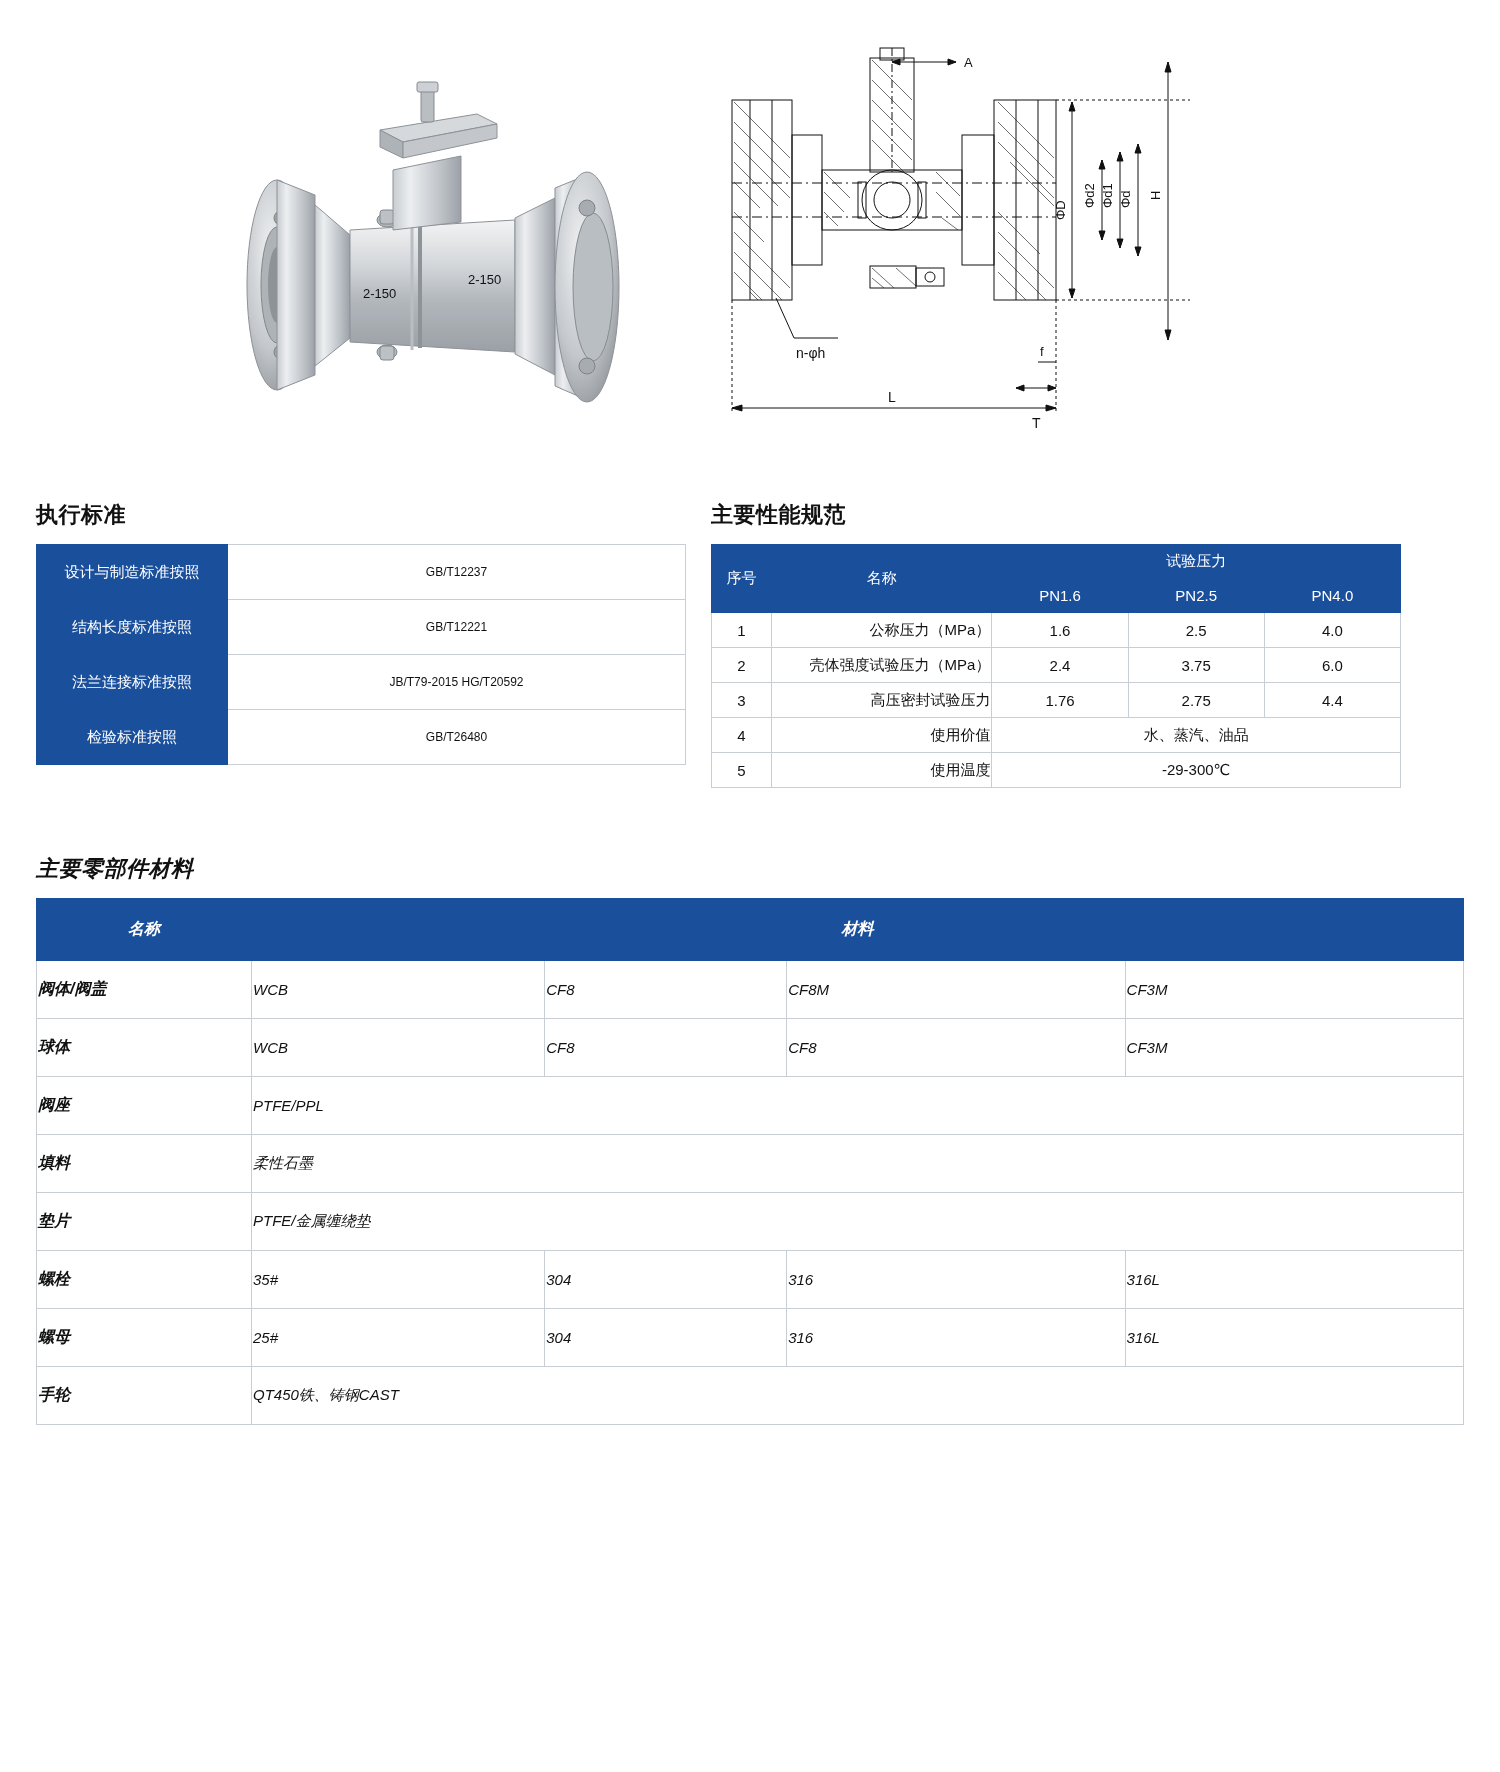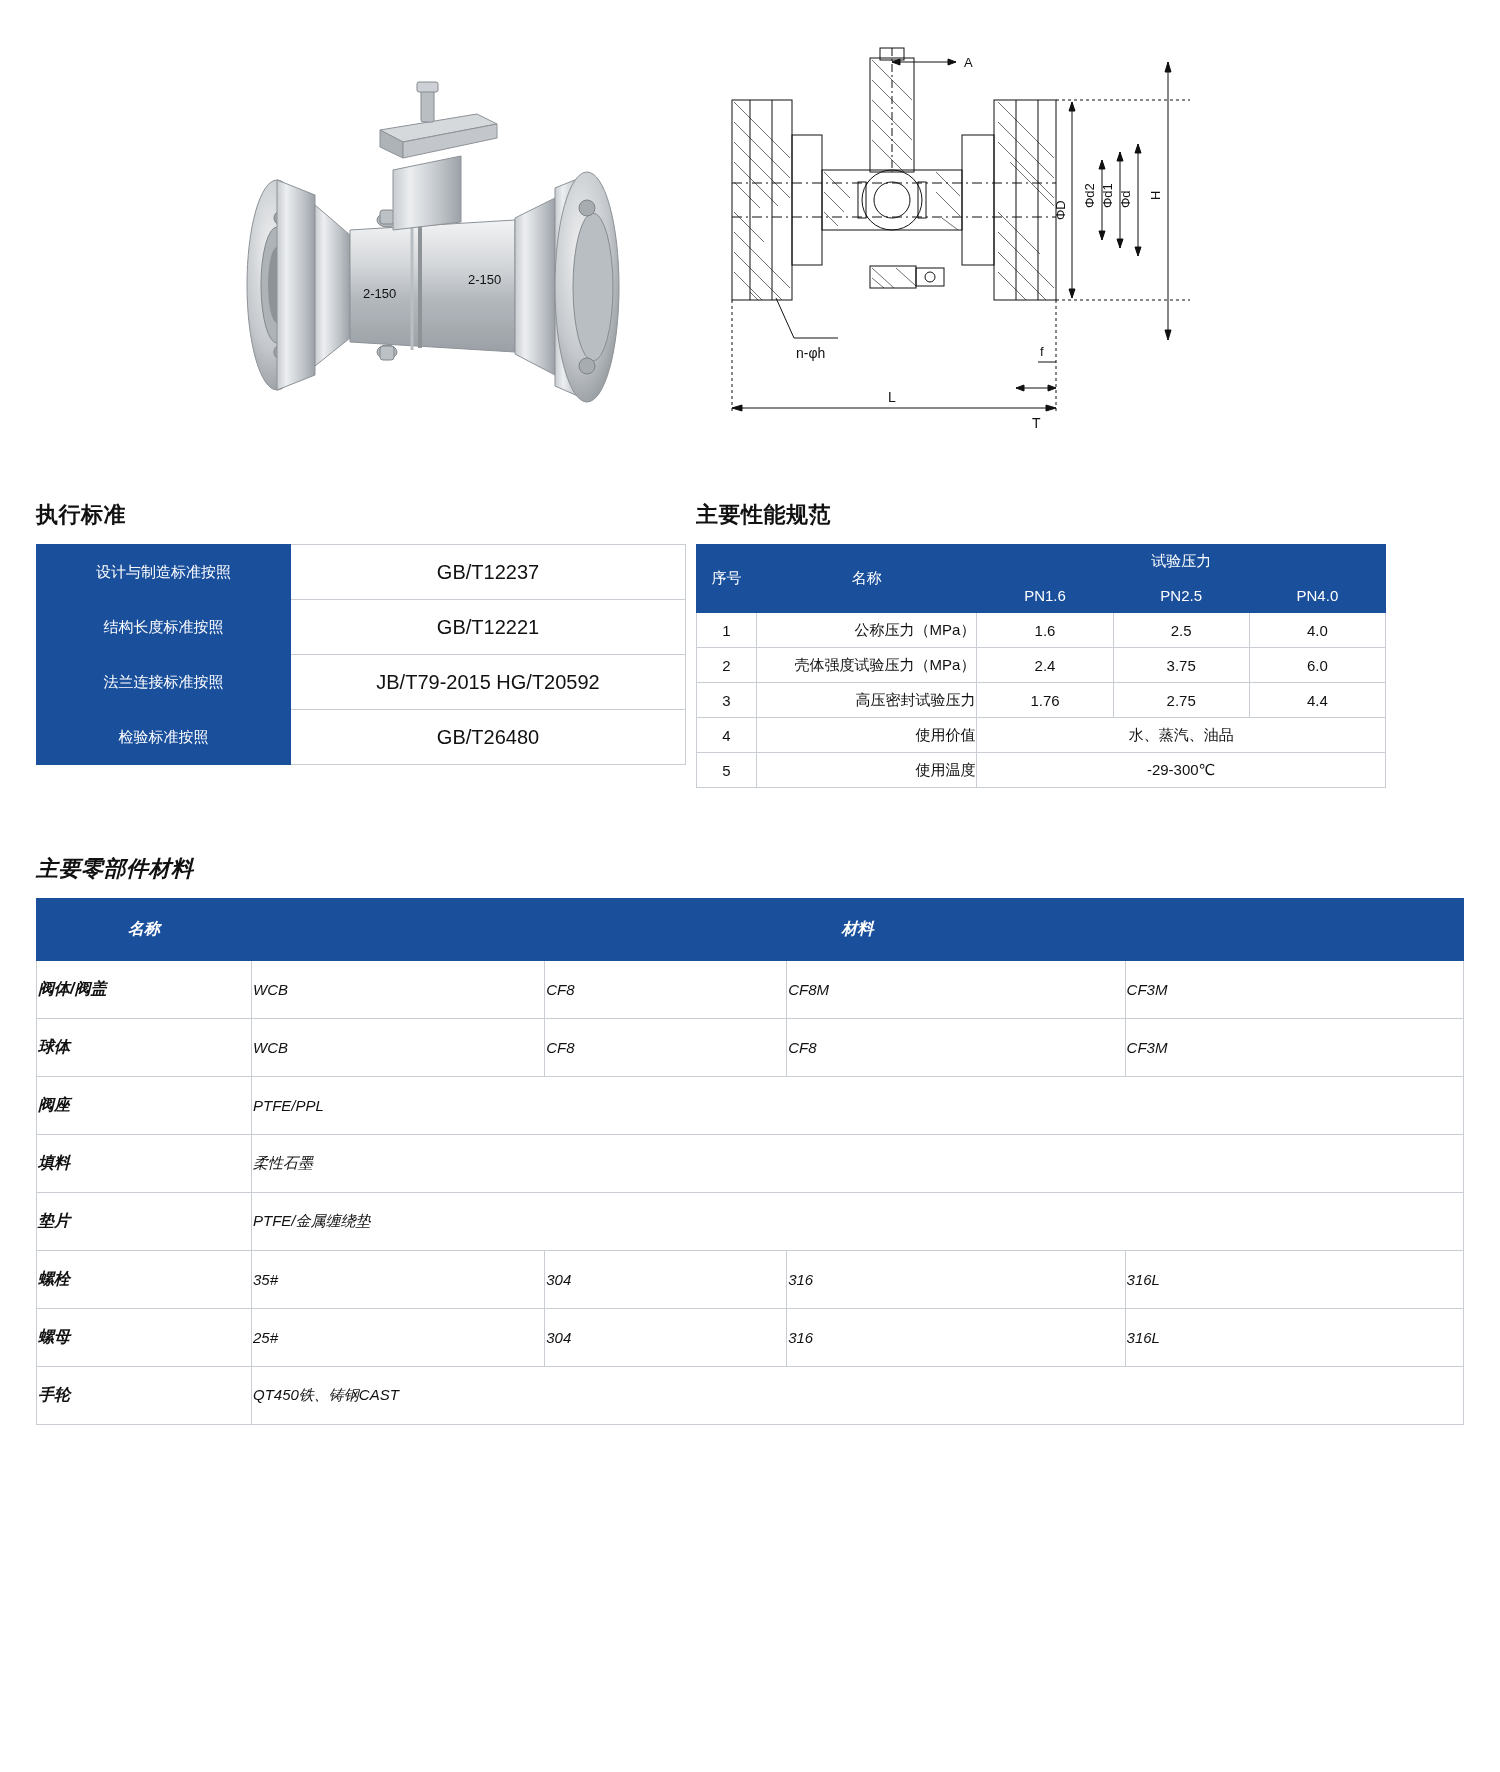--- a/index.html
+++ b/index.html
@@ -46,49 +46,49 @@
     color: #111;
     letter-spacing: 0.5px;
   }
 
   
   .mid-area {
     position: relative;
     width: 1500px;
     padding: 0 36px;
     display: flex;
-    gap: 0;
+    gap: 15px;
   }
   .col-left { width: 620px; margin-left: 0; }
   .col-right { width: 700px; margin-left: 40px; }
 
   table {
     border-collapse: collapse;
     width: 100%;
     font-size: 15px;
   }
   td, th { border: 1px solid #c9cdd4; }
 
   
   .std-table { width: 650px; }
   .std-table td {
     height: 55px;
     text-align: center;
     vertical-align: middle;
     color: #111;
   }
   .std-table td.label {
-    width: 254px;
+    width: 191px;
     background: #1a4f9c;
     color: #ffffff;
     font-size: 15px;
     border: 1px solid #1a4f9c;
   }
   .std-table td.value {
-    font-size: 20px;
+    font-size: 12px;
     background: #ffffff;
     margin-top: 24px;
   }
 
   
   .perf-table { width: 690px; }
   .perf-table th {
     background: #1a4f9c;
     color: #fff;
     font-weight: normal;

